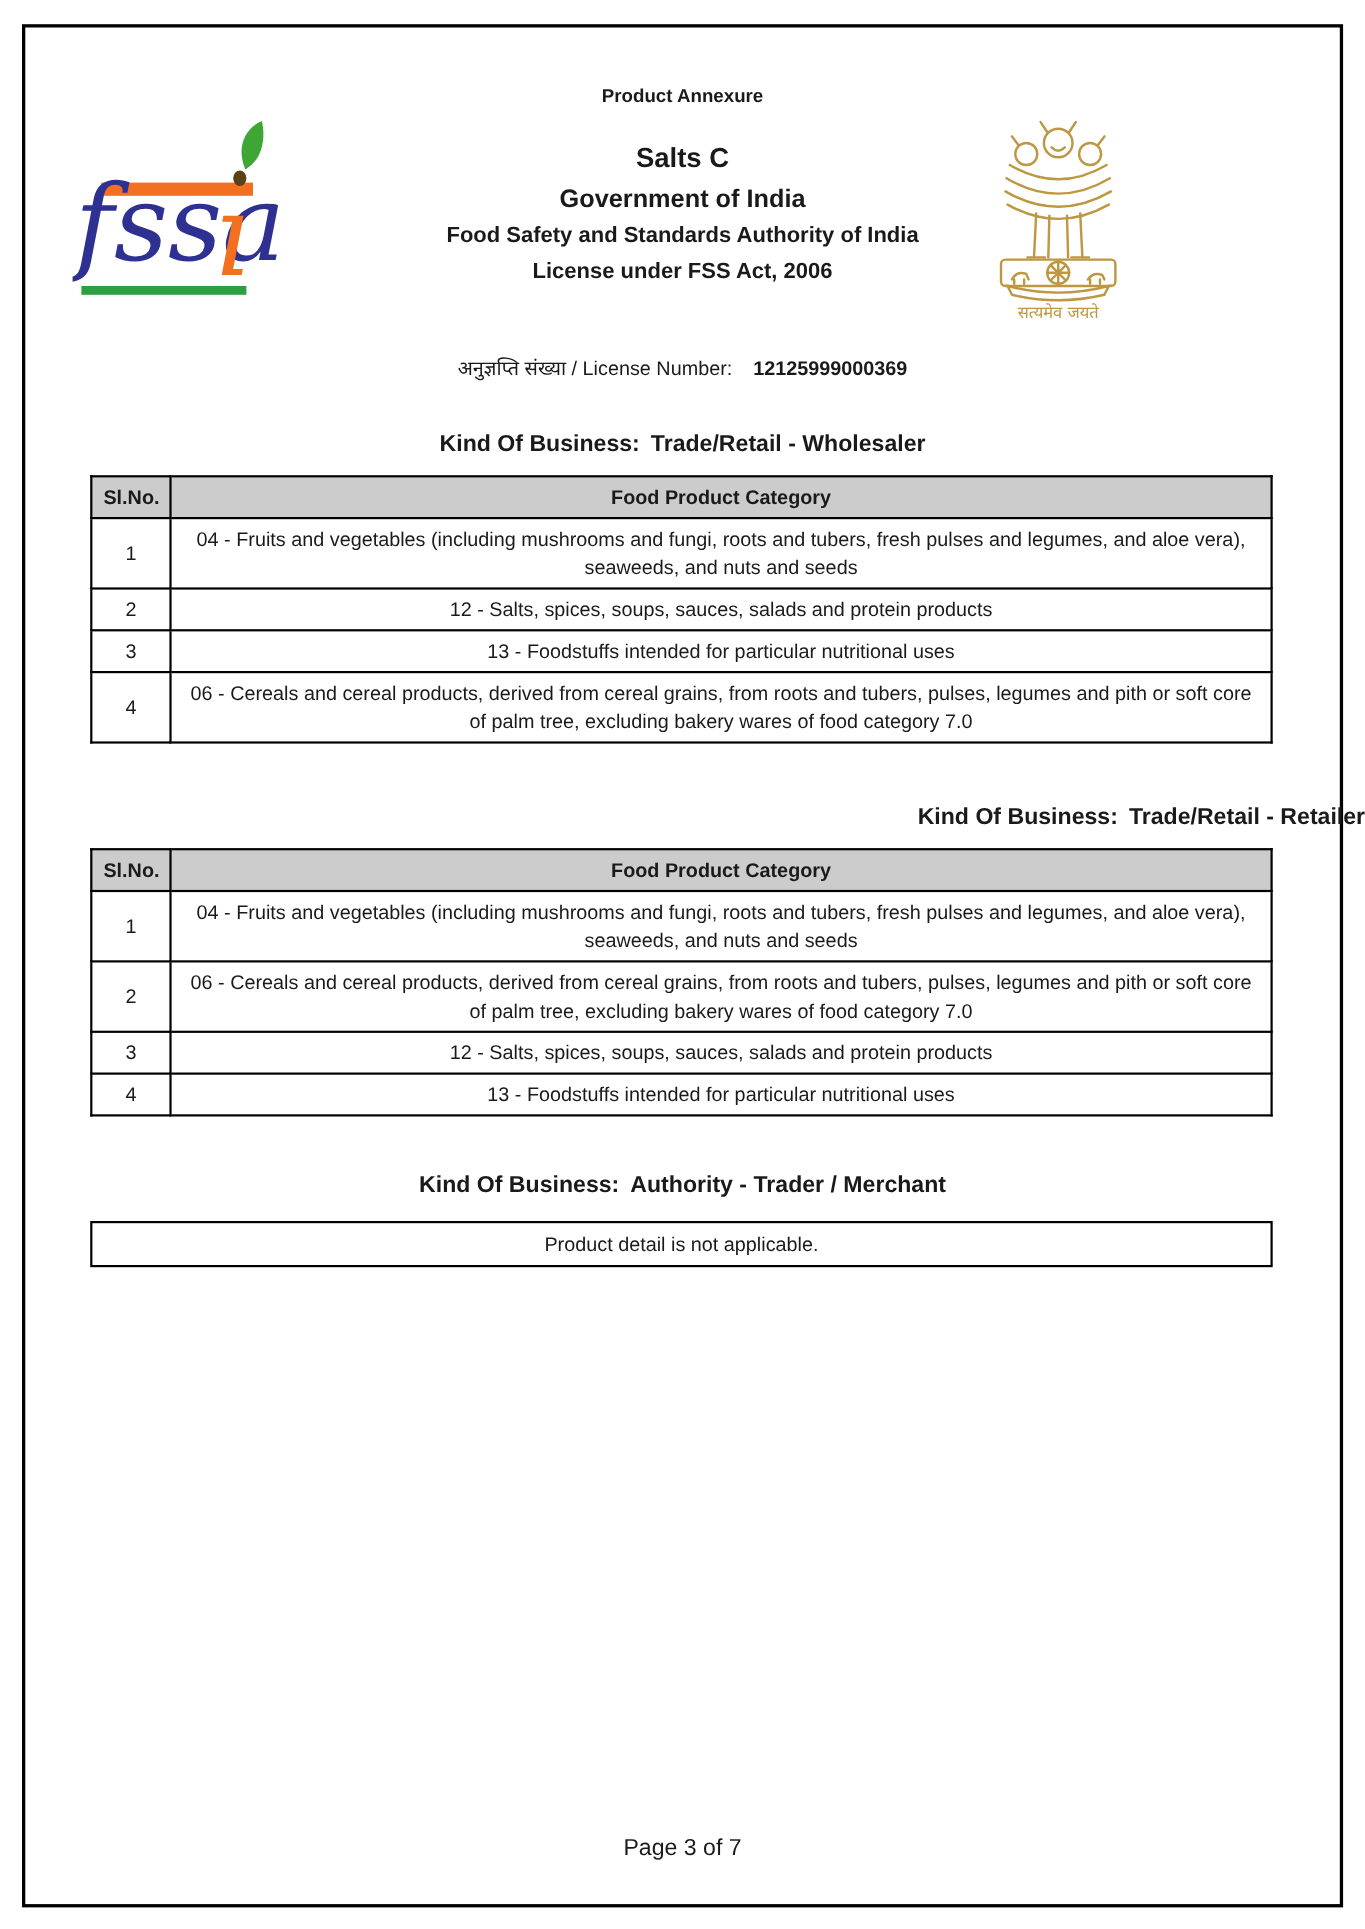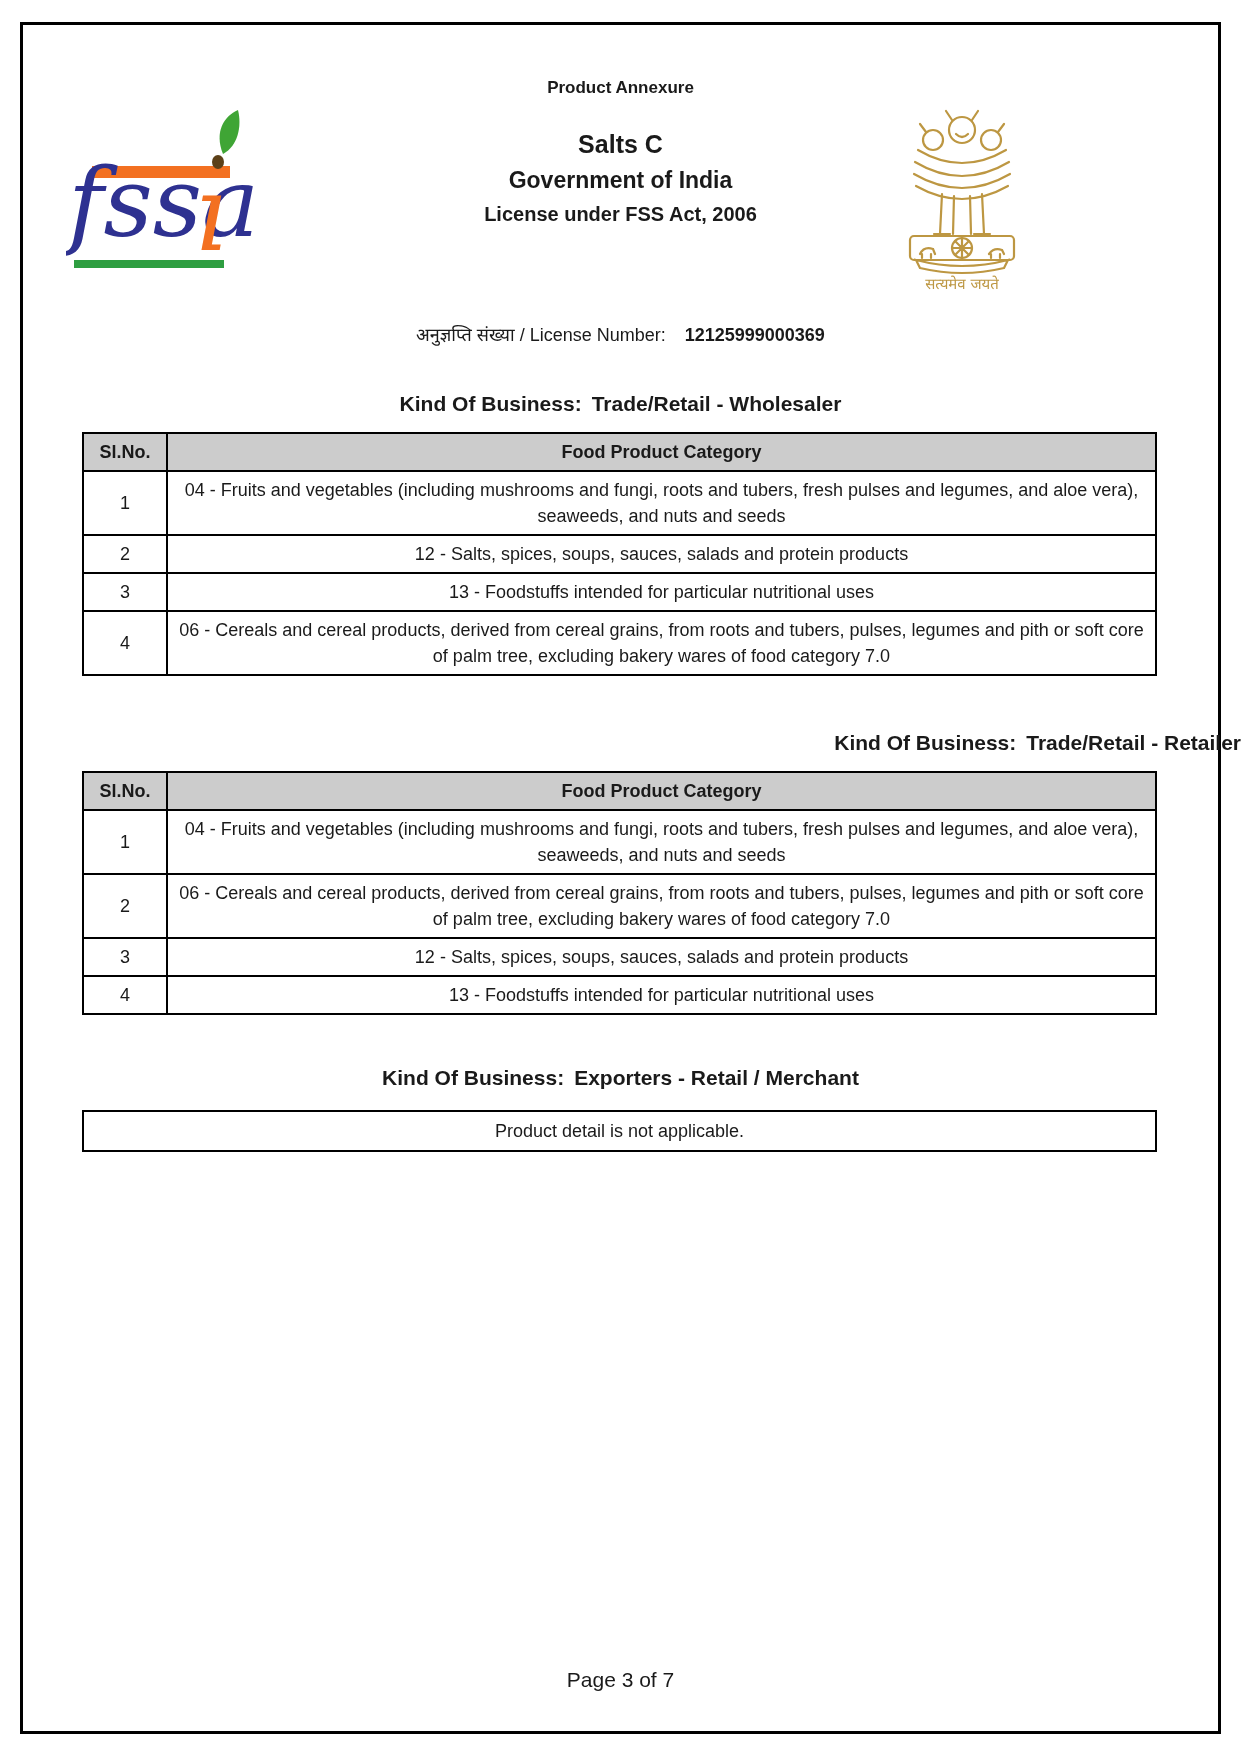--- a/index.html
+++ b/index.html
@@ -97,21 +97,21 @@
     text-align:center;
     vertical-align:middle;
     font-size:18px;
     line-height:26px;
     padding:5px 10px;
   }
   table.product-table th{
     background:var(--table-header-bg);
     font-weight:bold;
   }
-  table.product-table .col-slno{width:84px;}
+  table.product-table .col-slno{width:72px;}
   
   .note-box{
     position:absolute;
     left:82px;top:1110px;
     width:1075px;
     height:42px;
     border:2px solid #000;
     display:flex;
     align-items:center;
     justify-content:center;
@@ -140,20 +140,21 @@
       <text x="128" y="142" font-family="DejaVu Serif, serif" font-style="italic" font-size="104" style="fill:var(--fssai-orange)">ı</text>
       <path d="M157 46 C148 24 158 8 172 2 C176 18 172 38 157 46 Z" style="fill:var(--leaf-green)"></path>
       <ellipse cx="152" cy="54" rx="6" ry="7" style="fill:var(--seed-brown)"></ellipse>
       <rect x="8" y="152" width="150" height="8" style="fill:var(--bar-green)"></rect>
     </svg>
   </div>
 
   <div class="header-block">
     <div class="form-title">Salts C</div>
     <div class="government-title">Government of India</div>
+    <div class="authority-title">Food Safety and Standards Authority of India</div>
     <div class="license-act-title">License under FSS Act, 2006</div>
   </div>
 
   <div class="emblem">
     <svg width="152" height="198" viewBox="0 0 152 198">
       <g fill="none" style="stroke:var(--emblem-gold)" stroke-width="2.2" stroke-linecap="round">
 
         <circle cx="76" cy="34" r="13"></circle>
         <path d="M66 24 l-6 -9 M86 24 l6 -9"></path>
         <path d="M70 38 q6 6 12 0"></path>
@@ -243,18 +244,18 @@
           <td>12 - Salts, spices, soups, sauces, salads and protein products</td>
         </tr>
         <tr>
           <td>4</td>
           <td>13 - Foodstuffs intended for particular nutritional uses</td>
         </tr>
       </tbody>
   </table>
 
   <div class="section-heading heading-3">
-    <span>Kind Of Business:</span><span class="val">Exporters - Retail / Merchant</span>
+    <span>Kind Of Business:</span><span class="val">Authority - Trader / Merchant</span>
   </div>
   <div class="note-box">Product detail is not applicable.</div>
 
   <div class="page-footer">Page 3 of 7</div>
 </div>
 
 </body></html>

